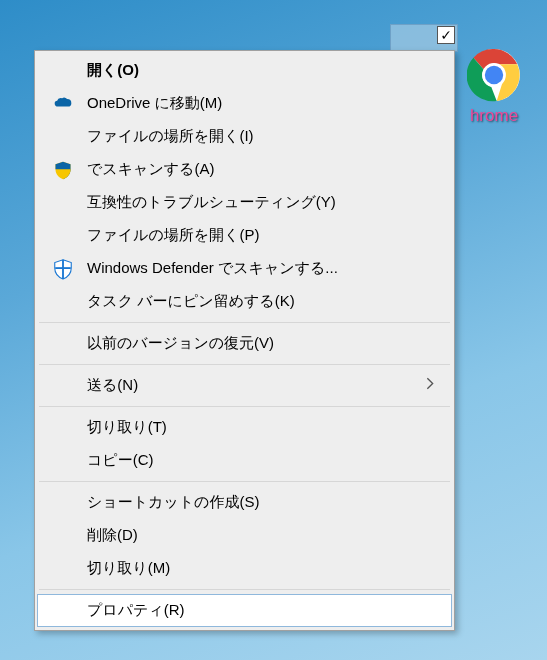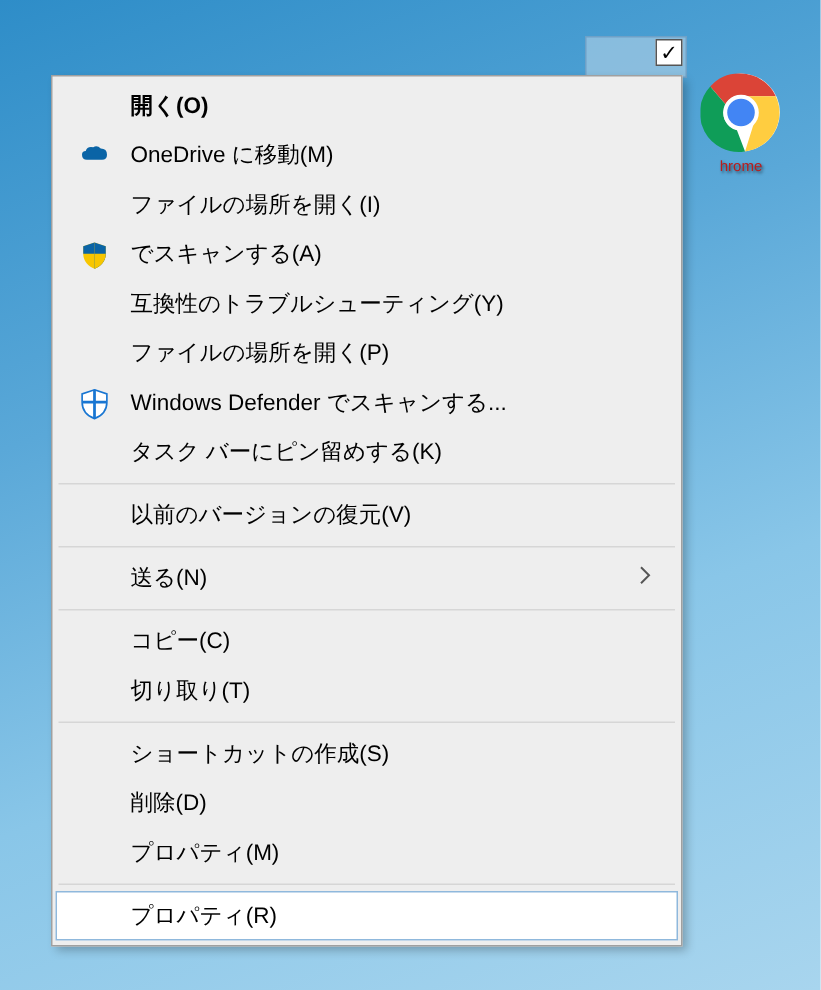--- a/index.html
+++ b/index.html
@@ -43,22 +43,22 @@
     text-align: center;
     width: 80px;
   }
   .chrome-icon {
     width: 54px;
     height: 54px;
     position: relative;
     margin: 0 auto;
   }
   .chrome-label {
-    color: #b91c1c;
-    font-size: 10px;
+    color: #ec4899;
+    font-size: 17px;
     margin-top: 4px;
     text-shadow: 1px 1px 2px rgba(0,0,0,0.6);
   }
   .context-menu {
     position: absolute;
     top: 50px;
     left: 34px;
     width: 421px;
     background: #eeeeee;
     border: 1px solid #a0a0a0;
@@ -196,39 +196,39 @@
     <span class="arrow">
       <svg viewBox="0 0 24 24" width="16" height="16">
           <path d="M8 4 L16 12 L8 20" fill="none" stroke="#555" stroke-width="2"></path>
         </svg>
     </span>
   </div>
 
   <div class="separator"></div>
 
   <div class="menu-item">
+    <span class="label">切り取り(T)</span>
+  </div>
+
+  <div class="menu-item">
     <span class="label">コピー(C)</span>
   </div>
 
-  <div class="menu-item">
-    <span class="label">切り取り(T)</span>
-  </div>
-
   <div class="separator"></div>
 
   <div class="menu-item">
     <span class="label">ショートカットの作成(S)</span>
   </div>
 
   <div class="menu-item">
     <span class="label">削除(D)</span>
   </div>
 
   <div class="menu-item">
-    <span class="label">プロパティ(M)</span>
+    <span class="label">切り取り(M)</span>
   </div>
 
   <div class="separator"></div>
 
   <div class="menu-item highlighted">
     <span class="label">プロパティ(R)</span>
   </div>
 
 </div>
 

